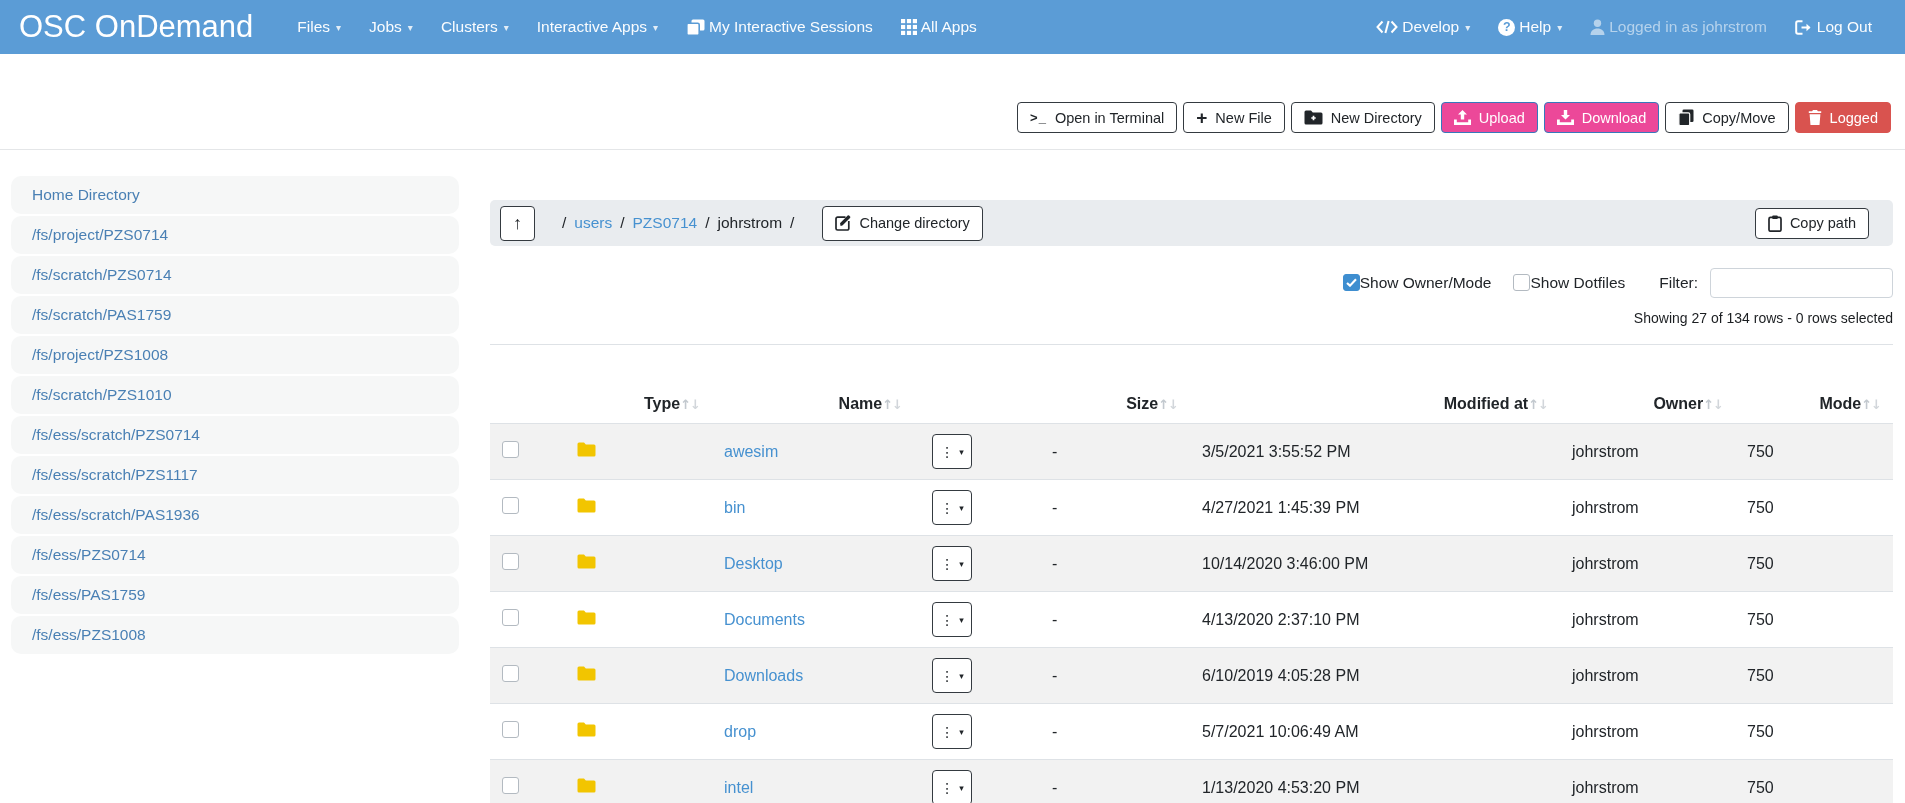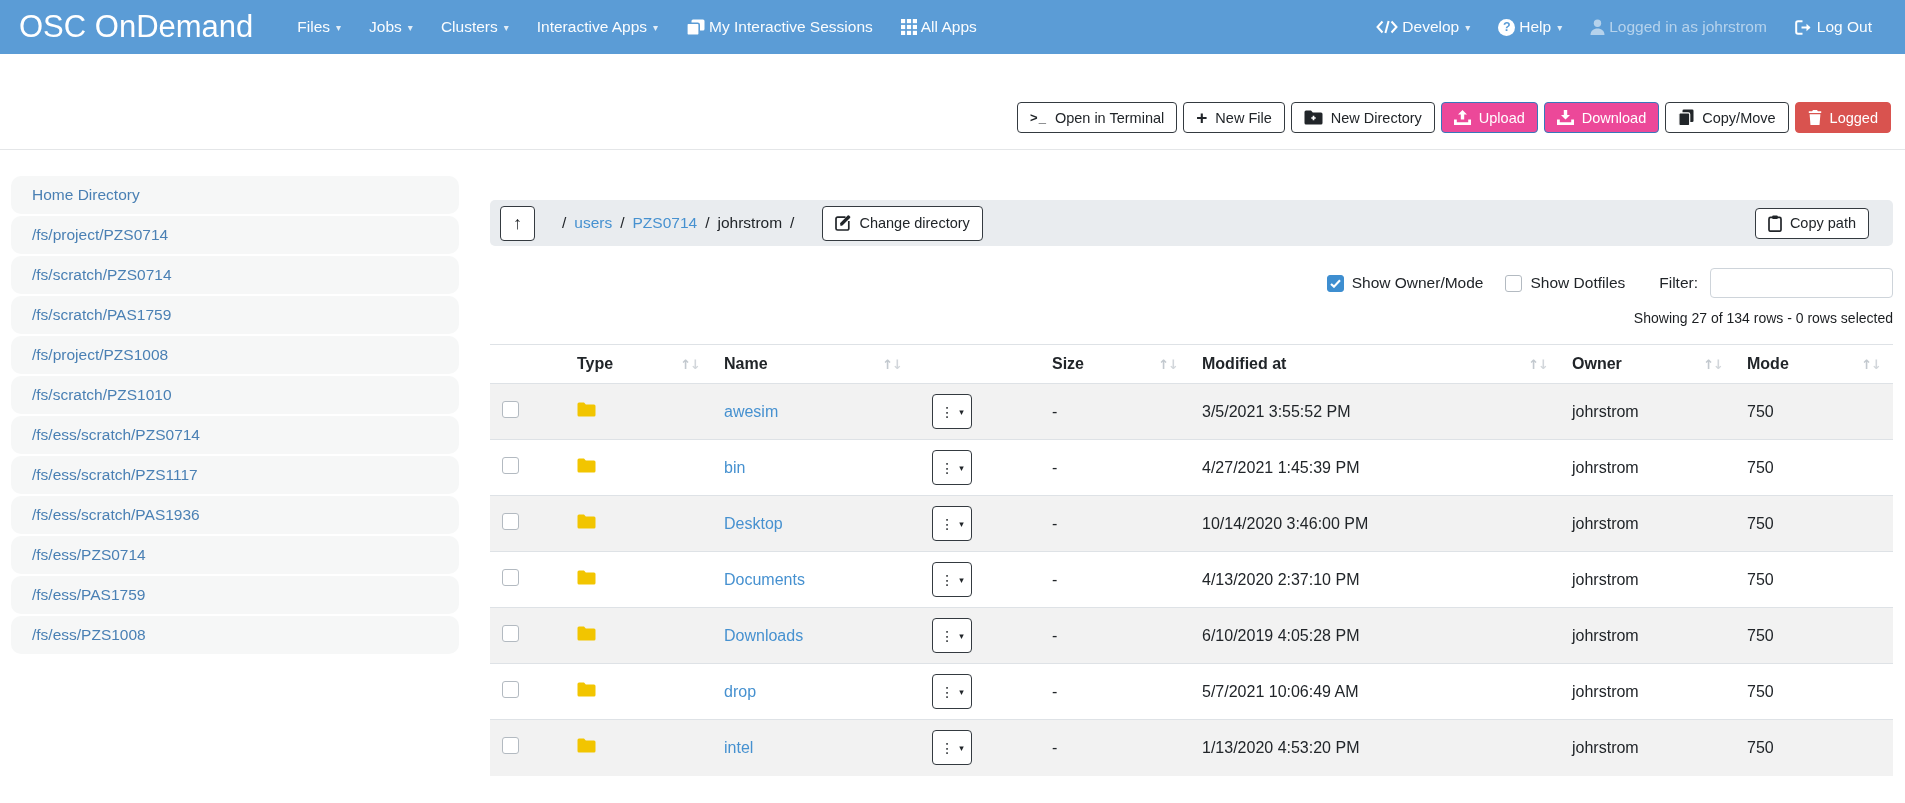--- a/index.html
+++ b/index.html
@@ -43,35 +43,35 @@
     padding:0 10px; }
   .up-btn { width:35px; height:35px; background:#fff; border:1px solid #343a40; border-radius:4px;
     font-size:18px; color:#212529; cursor:pointer; line-height:1; }
   .crumbs { margin-left:27px; font-size:15.5px; display:flex; gap:8px; align-items:center; white-space:nowrap; }
   .crumbs a { color:#4691d0; text-decoration:none; }
   .change-dir { margin-left:28px; height:35px; }
   .copy-path { margin-left:auto; margin-right:14px; }
 
   .options { display:flex; justify-content:flex-end; align-items:center; margin-top:22px;
     font-size:15.5px; }
-  .opt-check { display:flex; align-items:center; gap:8px; }
+  .opt-check { display:flex; gap:0; }
   .checkbox { width:17px; height:17px; border:1px solid #b3bac1; border-radius:3px; background:#fff;
     display:inline-flex; align-items:center; justify-content:center; cursor:pointer; flex:none; }
   .checkbox.checked { background:#3e8ed0; border-color:#3e8ed0; }
   .gap22 { width:22px; } .gap34 { width:34px; } .gap12 { width:12px; }
   .filter-input { width:183px; height:30px; border:1px solid #ced4da; border-radius:4px;
     font-size:15px; padding:0 8px; font-family:inherit; }
 
   .status-line { text-align:right; margin-top:12px; font-size:14px; color:#1b1e21; }
 
   
   table { width:100%; border-collapse:collapse; margin-top:18px; font-size:16px; table-layout:fixed; }
   th { text-align:left; padding:10px 12px; border-top:1px solid #dee2e6; border-bottom:1px solid #dee2e6;
     font-weight:bold; color:#212529; }
-  .th-inner { display:flex; align-items:center; justify-content:space-between; }
+  .th-inner { display:flex; align-items:center; justify-content:flex-end;margin-top:40px; }
   .sort-icons { color:#c3c9cf; font-size:13px; font-family:"DejaVu Sans",sans-serif;
     letter-spacing:-1px; white-space:nowrap; }
   .sort-icons .dn { opacity:.75; }
   .th-name .sort-icons { margin-right:126px; }
   td { padding:0 12px; height:56px; border-top:1px solid #dee2e6; vertical-align:middle; }
   tbody tr:nth-child(odd) { background:#f2f2f2; }
   td a { color:#4691d0; text-decoration:none; }
   .name-cell { display:flex; align-items:center; }
   .dd-btn { margin-left:auto; margin-right:56px; width:40px; height:35px; background:#fff;
     border:1px solid #343a40; border-radius:4px; cursor:pointer; display:inline-flex;

